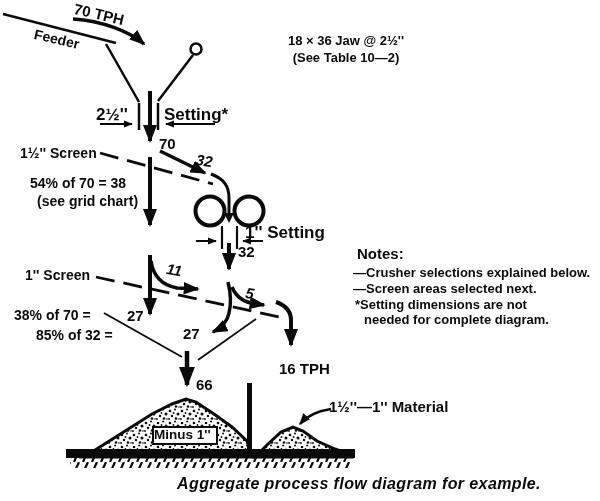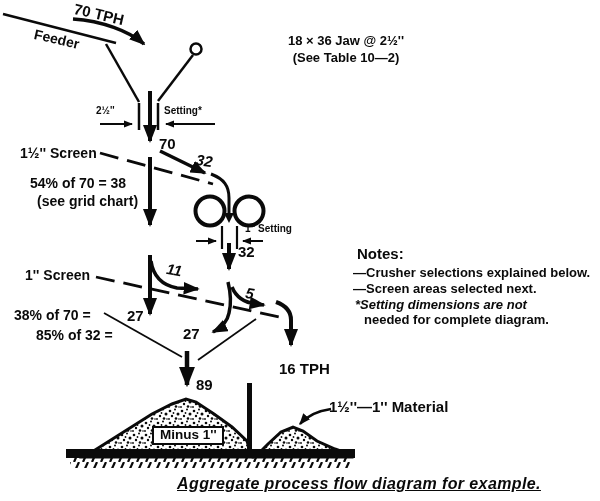--- a/index.html
+++ b/index.html
@@ -5,31 +5,31 @@
   html,body{margin:0;padding:0;background:#ffffff;}
   .stage{
     position:relative;width:600px;height:501px;background:#ffffff;overflow:hidden;
     font-family:"Liberation Sans",sans-serif;color:#0a0a0a;
   }
   .art{position:absolute;left:0;top:0;}
   .lbl{
     position:absolute;font-weight:bold;white-space:nowrap;color:#0a0a0a;
     font-size:14px;line-height:1.05;letter-spacing:0px;
   }
-  .sz13{font-size:10px;}
+  .sz13{font-size:17px;}
   .sz135{font-size:15px;}
   .num{font-size:15px;}
   .ital{font-style:italic;}
   .rot13{transform:rotate(13deg);transform-origin:left top;}
   .rot8{transform:rotate(8deg);transform-origin:left top;}
   .rot10{transform:rotate(10deg);transform-origin:left top;}
   .blockc{text-align:center;line-height:17px;font-size:13px;}
   .noteline{font-size:13px;text-align:right;}
   .boxed{
-    border:2px solid #0a0a0a;background:#ffffff;padding:0px 5px 1px 6px;
+    border:2px solid #0a0a0a;background:#ffffff;padding:0px 5px 1px 0;
     font-size:13.5px;
   }
   .caption{font-size:16px;font-style:italic;letter-spacing:0.4px;}
   svg path, svg line, svg circle, svg rect, svg polygon{vector-effect:none;}
 </style>
 </head>
 <body>
 
 <div class="stage">
 
@@ -130,32 +130,32 @@
   <div class="lbl" style="left:30px;top:176px;">54% of 70 = 38</div>
   <div class="lbl" style="left:37px;top:194px;">(see grid chart)</div>
 
 
   <div class="lbl sz13" style="left:245px;top:224px;">1'' Setting</div>
   <div class="lbl num" style="left:238px;top:244px;">32</div>
 
   <div class="lbl sz135" style="left:357px;top:246px;">Notes:</div>
   <div class="lbl noteline" style="left:353px;top:266px;">—Crusher selections explained below.</div>
   <div class="lbl noteline" style="left:353px;top:282px;">—Screen areas selected next.</div>
-  <div class="lbl noteline" style="left:355px;top:298px;font-style:italic;">*Setting dimensions are not</div>
+  <div class="lbl noteline" style="left:355px;top:298px;">*Setting dimensions are not</div>
   <div class="lbl noteline" style="left:364px;top:313px;">needed for complete diagram.</div>
 
   <div class="lbl" style="left:25px;top:268px;">1'' Screen</div>
   <div class="lbl num ital rot10" style="left:168px;top:261px;">11</div>
   <div class="lbl num ital rot10" style="left:247px;top:285px;">5</div>
 
   <div class="lbl" style="left:14px;top:308px;">38% of 70 =</div>
   <div class="lbl num" style="left:127px;top:308px;">27</div>
   <div class="lbl" style="left:36px;top:328px;">85% of 32 =</div>
   <div class="lbl num" style="left:183px;top:326px;">27</div>
 
-  <div class="lbl num" style="left:196px;top:377px;">89</div>
+  <div class="lbl num" style="left:196px;top:377px;">66</div>
   <div class="lbl num" style="left:279px;top:361px;">16 TPH</div>
 
   <div class="lbl sz135" style="left:329px;top:399px;">1½''—1'' Material</div>
   <div class="lbl boxed" style="left:152px;top:426px;">Minus 1''</div>
 
-  <div class="lbl caption" style="left:177px;top:476px;text-decoration:underline;">Aggregate process flow diagram for example.</div>
+  <div class="lbl caption" style="left:177px;top:476px;">Aggregate process flow diagram for example.</div>
 </div>
 
 </body></html>

